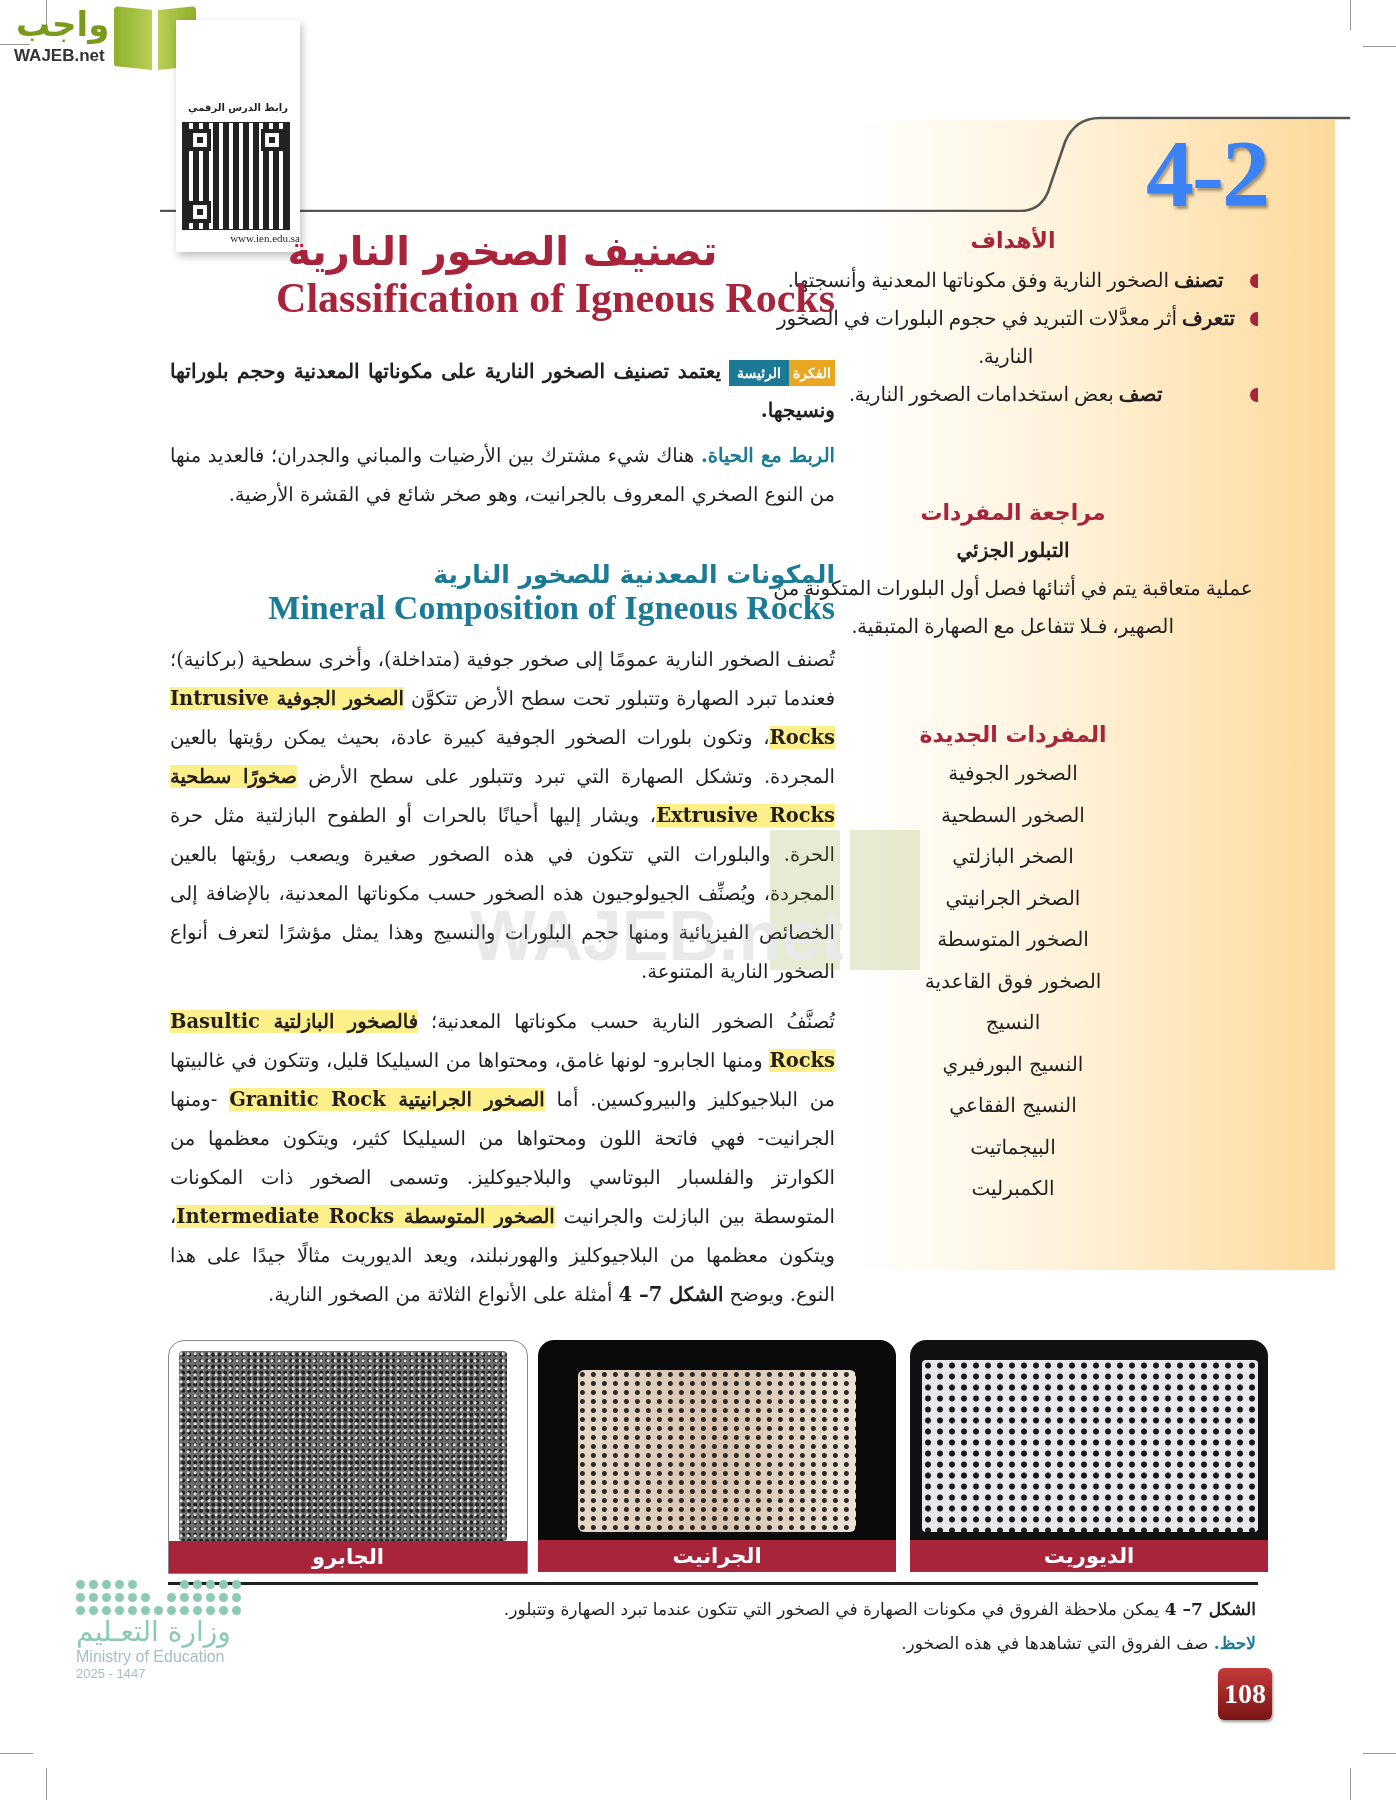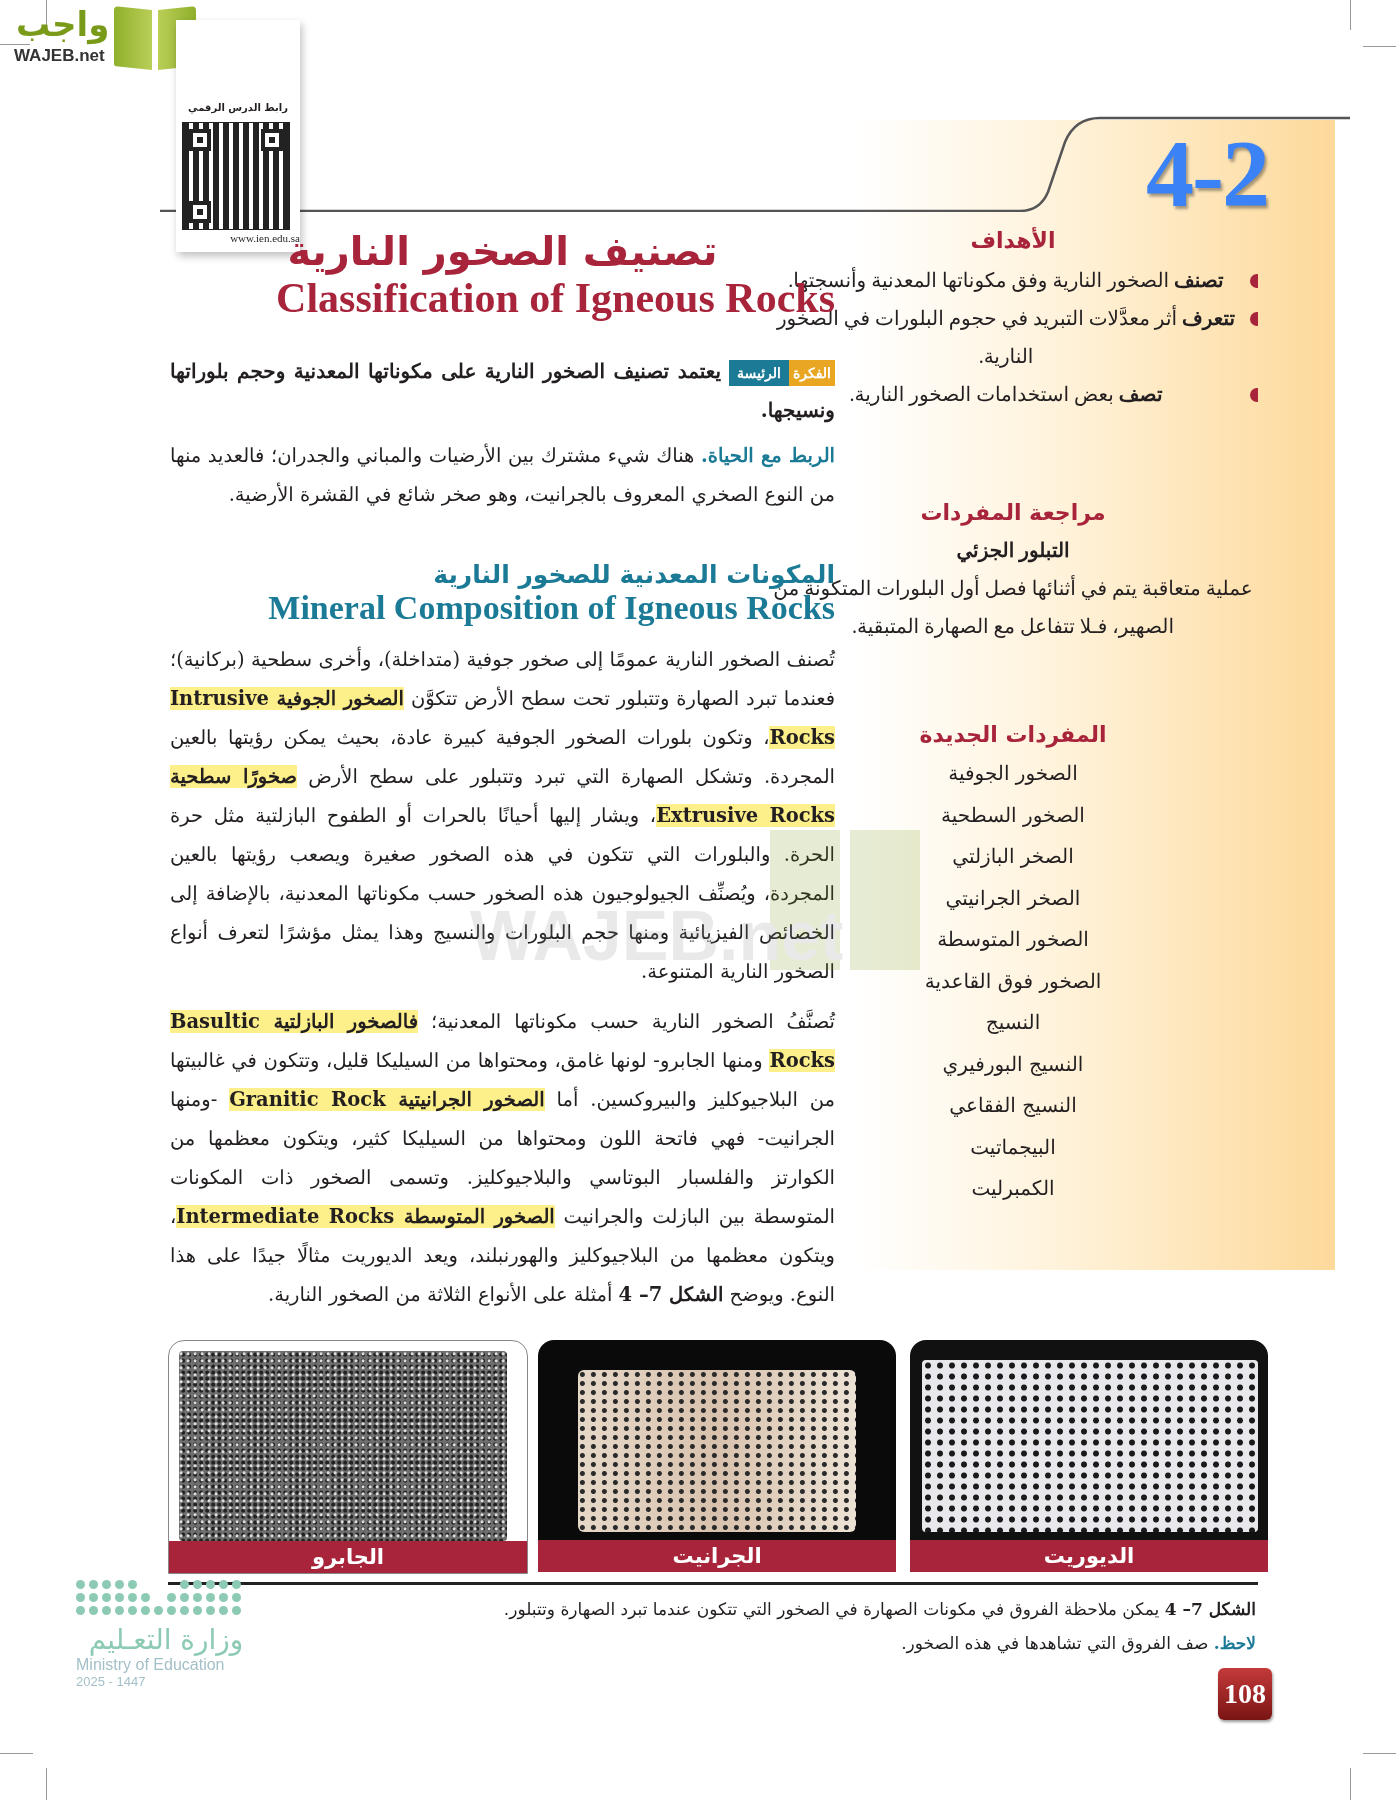--- a/index.html
+++ b/index.html
@@ -55,21 +55,21 @@
   .photo .cap { position:absolute; left:0; right:0; bottom:0; height:32px; background:#a8243a; color:#fff;
       text-align:center; font-size:21px; font-weight:bold; line-height:32px; direction:rtl; }
   .fig-rule { left:168px; top:1582px; width:1090px; height:3px; background:#222; }
   .fig-cap { right:140px; top:1592px; width:1000px; direction:rtl; text-align:right; font-size:17px; line-height:34px; font-family:"DejaVu Serif", serif; }
   .page-num { left:1218px; top:1668px; width:54px; height:52px; border-radius:6px;
       background:linear-gradient(180deg,#c43a3a,#7a1414); color:#fff; font-family:"Liberation Serif", serif;
       font-weight:bold; font-size:28px; text-align:center; line-height:52px; box-shadow:1px 2px 3px rgba(0,0,0,.4); }
   .moe { left:76px; top:1580px; width:180px; }
   .moe-dots { display:grid; grid-template-columns:repeat(13,11px); gap:4px 2px; }
   .moe-dots span { width:9px; height:9px; border-radius:50%; background:#8ccab3; }
-  .moe-ar { font-size:28px; color:#8ccab3; text-align:center; direction:rtl; margin-top:8px; }
+  .moe-ar { font-size:28px; color:#8ccab3; text-align:left; direction:rtl; }
   .moe-en { font-size:16px; color:#a3bfc7; font-family:"Liberation Sans", sans-serif; }
   .moe-yr { font-size:13px; color:#a3bfc7; font-family:"Liberation Sans", sans-serif; }
   .watermark { left:430px; top:820px; width:520px; height:160px; opacity:.18; pointer-events:none; }
 </style>
 </head>
 <body>
 
 <div class="crop" style="left:46px;top:0;width:1px;height:30px"></div>
 <div class="crop" style="left:0;top:44px;width:30px;height:1px"></div>
 <div class="crop" style="left:1350px;top:0;width:1px;height:30px"></div>

